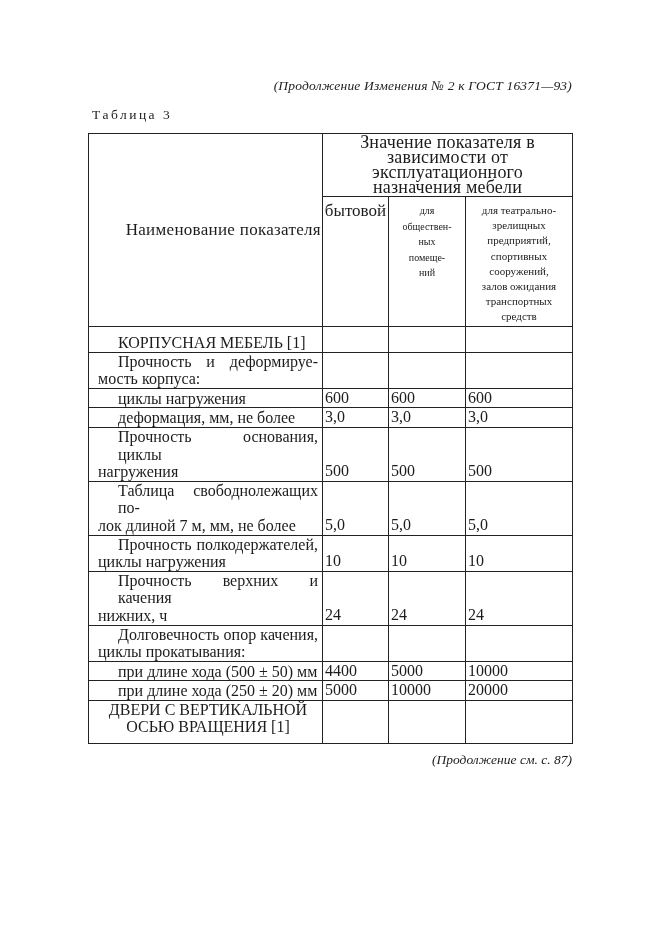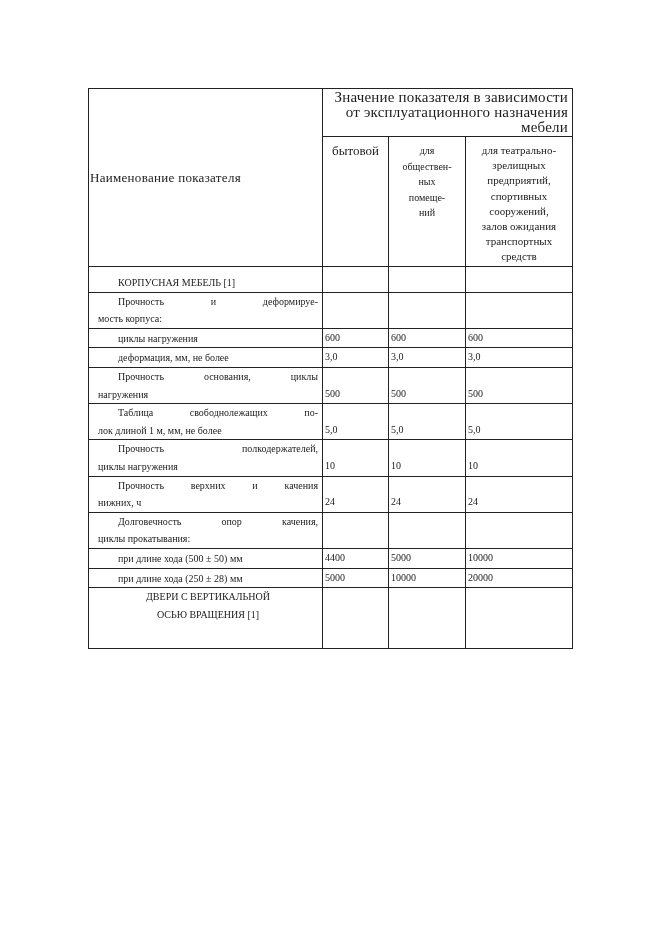--- a/index.html
+++ b/index.html
@@ -36,54 +36,54 @@
     border-collapse: collapse;
     table-layout: fixed;
     width: 484px;
   }
   table.gost th, table.gost td {
     border: 1.5px solid #222;
     margin: 0;
     font-weight: normal;
   }
   th.name-col {
-    font-size: 13px;
+    font-size: 17px;
     vertical-align: middle;
-    text-align: left;
+    text-align: right;
     letter-spacing: 0.3px;
   }
   th.span-head {
     height: 32px;
-    font-size: 15px;
+    font-size: 18px;
     line-height: 15px;
-    text-align: right;
+    text-align: center;
     vertical-align: middle;
     padding: 1px 4px;
     letter-spacing: 0.2px;
   }
   tr.subhead-row th {
     height: 122px;
     vertical-align: top;
     text-align: center;
     padding-top: 6px;
     white-space: pre-line;
   }
-  th.col-byt   { font-size: 13px; line-height: 15.5px; }
+  th.col-byt   { font-size: 17px; line-height: 15.5px; }
   th.col-obsh  { font-size: 10px; line-height: 15.5px; }
   th.col-teatr { font-size: 11px;   line-height: 15.2px; padding-left: 2px; padding-right: 2px; }
   tbody td {
-    font-size: 10px;
+    font-size: 16px;
     line-height: 17.6px;
     vertical-align: bottom;
   }
   tbody td.label {
     padding: 0 4px 0 9px;
   }
   tbody tr:first-child td { padding-top: 7px; }
-  tbody tr:last-child  td.label { padding-bottom: 25px; text-align: center; }
+  tbody tr:last-child  td.label { padding-bottom: 7px; text-align: center; }
   .label-line { white-space: nowrap; }
   .label-line.indent { padding-left: 20px; }
   .label-line.jst {
     text-align: justify;
     text-align-last: justify;
     white-space: normal;
   }
   td.label.center { text-align: center; }
   td.label.center .label-line { padding-left: 0; white-space: normal; }
   tbody td.val {
@@ -95,21 +95,23 @@
     text-align: right;
     font-style: italic;
     font-size: 13.5px;
   }
 </style>
 </head>
 <body>
 
 <div class="sheet">
 
-
+  <div class="header-note">(Продолжение Изменения № 2 к ГОСТ 16371—93)</div>
+
+  <div class="table-label">Таблица 3</div>
 
   <table class="gost">
     <colgroup>
       <col style="width:234px">
       <col style="width:66px">
       <col style="width:77px">
       <col style="width:107px">
     </colgroup>
     <thead>
       <tr>
@@ -172,21 +174,21 @@
             <div class="label-line indent jst">Прочность основания, циклы</div>
             <div class="label-line">нагружения</div>
           </td>
           <td class="val">500</td>
           <td class="val">500</td>
           <td class="val">500</td>
         </tr>
         <tr>
           <td class="label">
             <div class="label-line indent jst">Таблица свободнолежащих по-</div>
-            <div class="label-line">лок длиной 1 м, мм, не более</div>
+            <div class="label-line">лок длиной 7 м, мм, не более</div>
           </td>
           <td class="val">5,0</td>
           <td class="val">5,0</td>
           <td class="val">5,0</td>
         </tr>
         <tr>
           <td class="label">
             <div class="label-line indent jst">Прочность полкодержателей,</div>
             <div class="label-line">циклы нагружения</div>
           </td>
@@ -215,32 +217,33 @@
         <tr>
           <td class="label">
             <div class="label-line indent">при длине хода (500 ± 50) мм</div>
           </td>
           <td class="val">4400</td>
           <td class="val">5000</td>
           <td class="val">10000</td>
         </tr>
         <tr>
           <td class="label">
-            <div class="label-line indent">при длине хода (250 ± 28) мм</div>
+            <div class="label-line indent">при длине хода (250 ± 20) мм</div>
           </td>
           <td class="val">5000</td>
           <td class="val">10000</td>
           <td class="val">20000</td>
         </tr>
         <tr>
           <td class="label center">
             <div class="label-line">ДВЕРИ С ВЕРТИКАЛЬНОЙ</div>
             <div class="label-line">ОСЬЮ ВРАЩЕНИЯ [1]</div>
           </td>
           <td class="val"></td>
           <td class="val"></td>
           <td class="val"></td>
         </tr>
       </tbody>
   </table>
 
+  <div class="footer-note">(Продолжение см. с. 87)</div>
 
 </div>
 
 </body></html>

